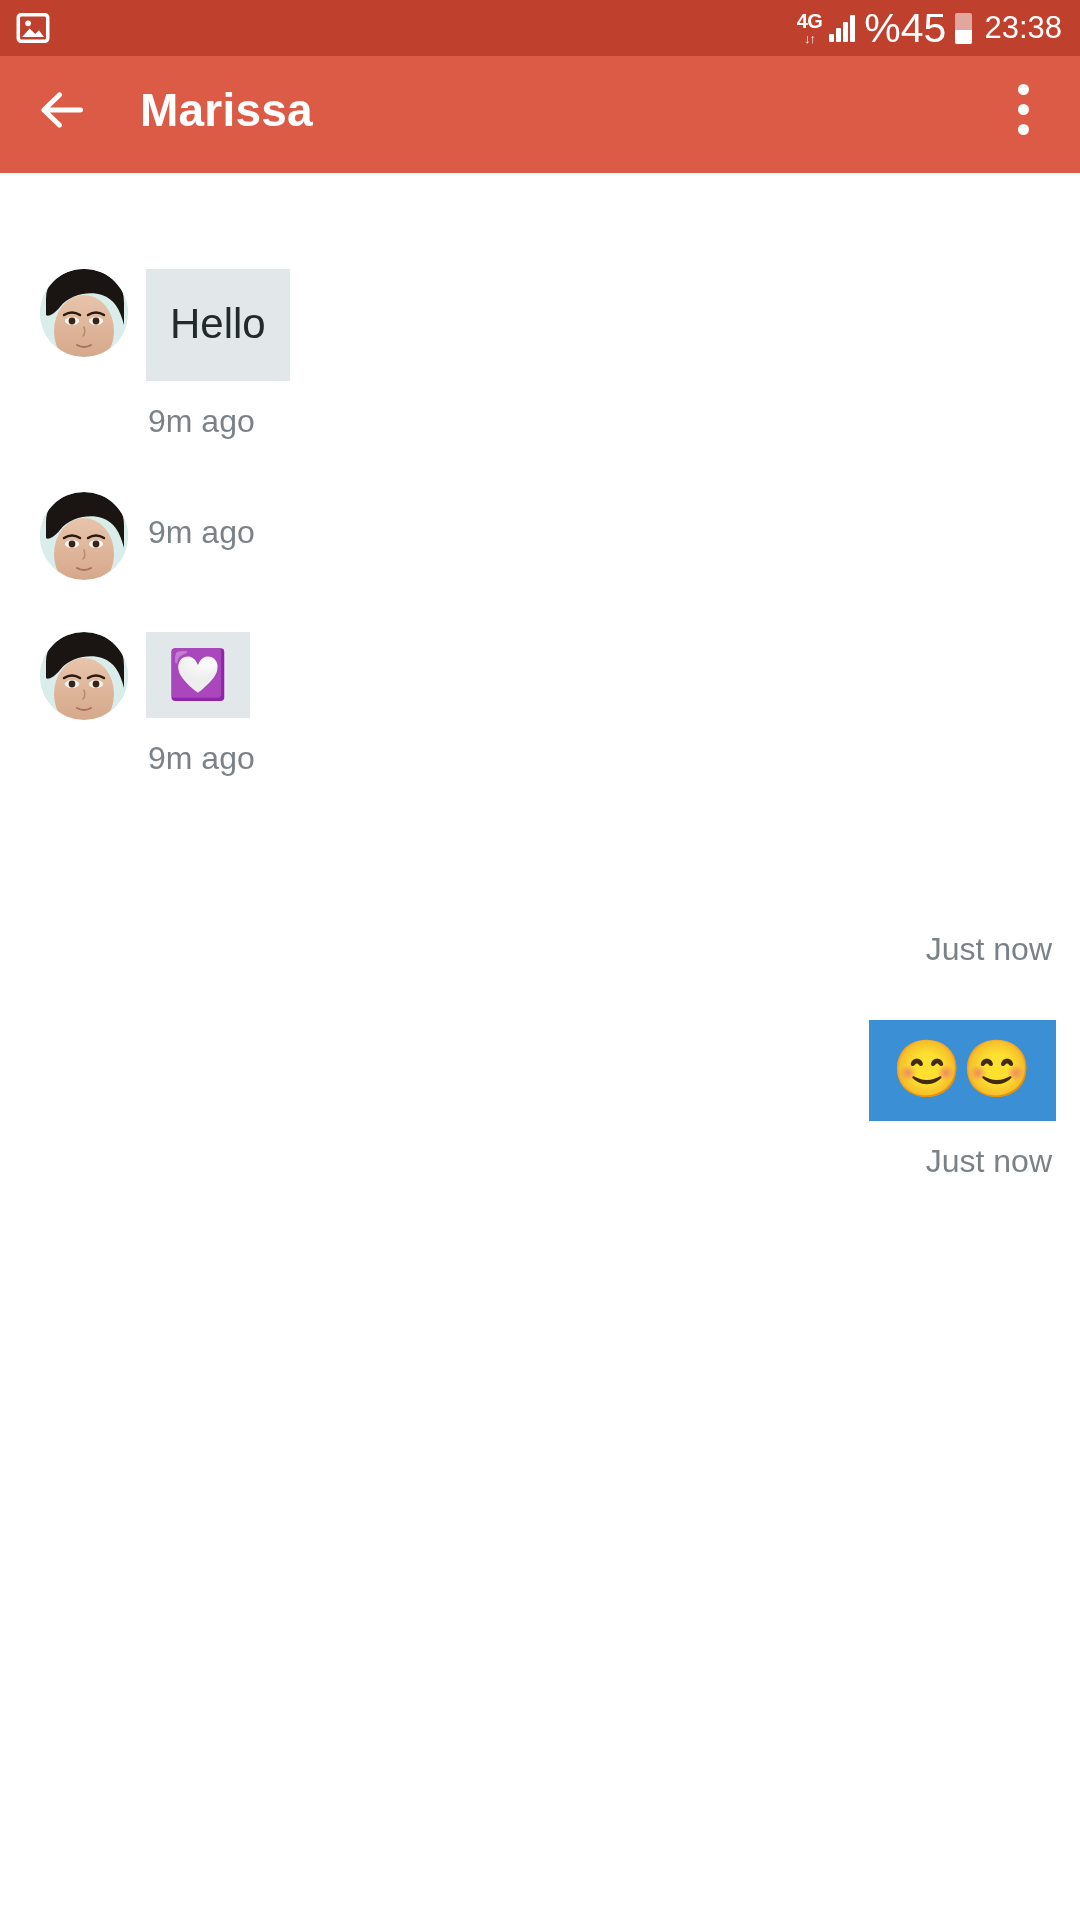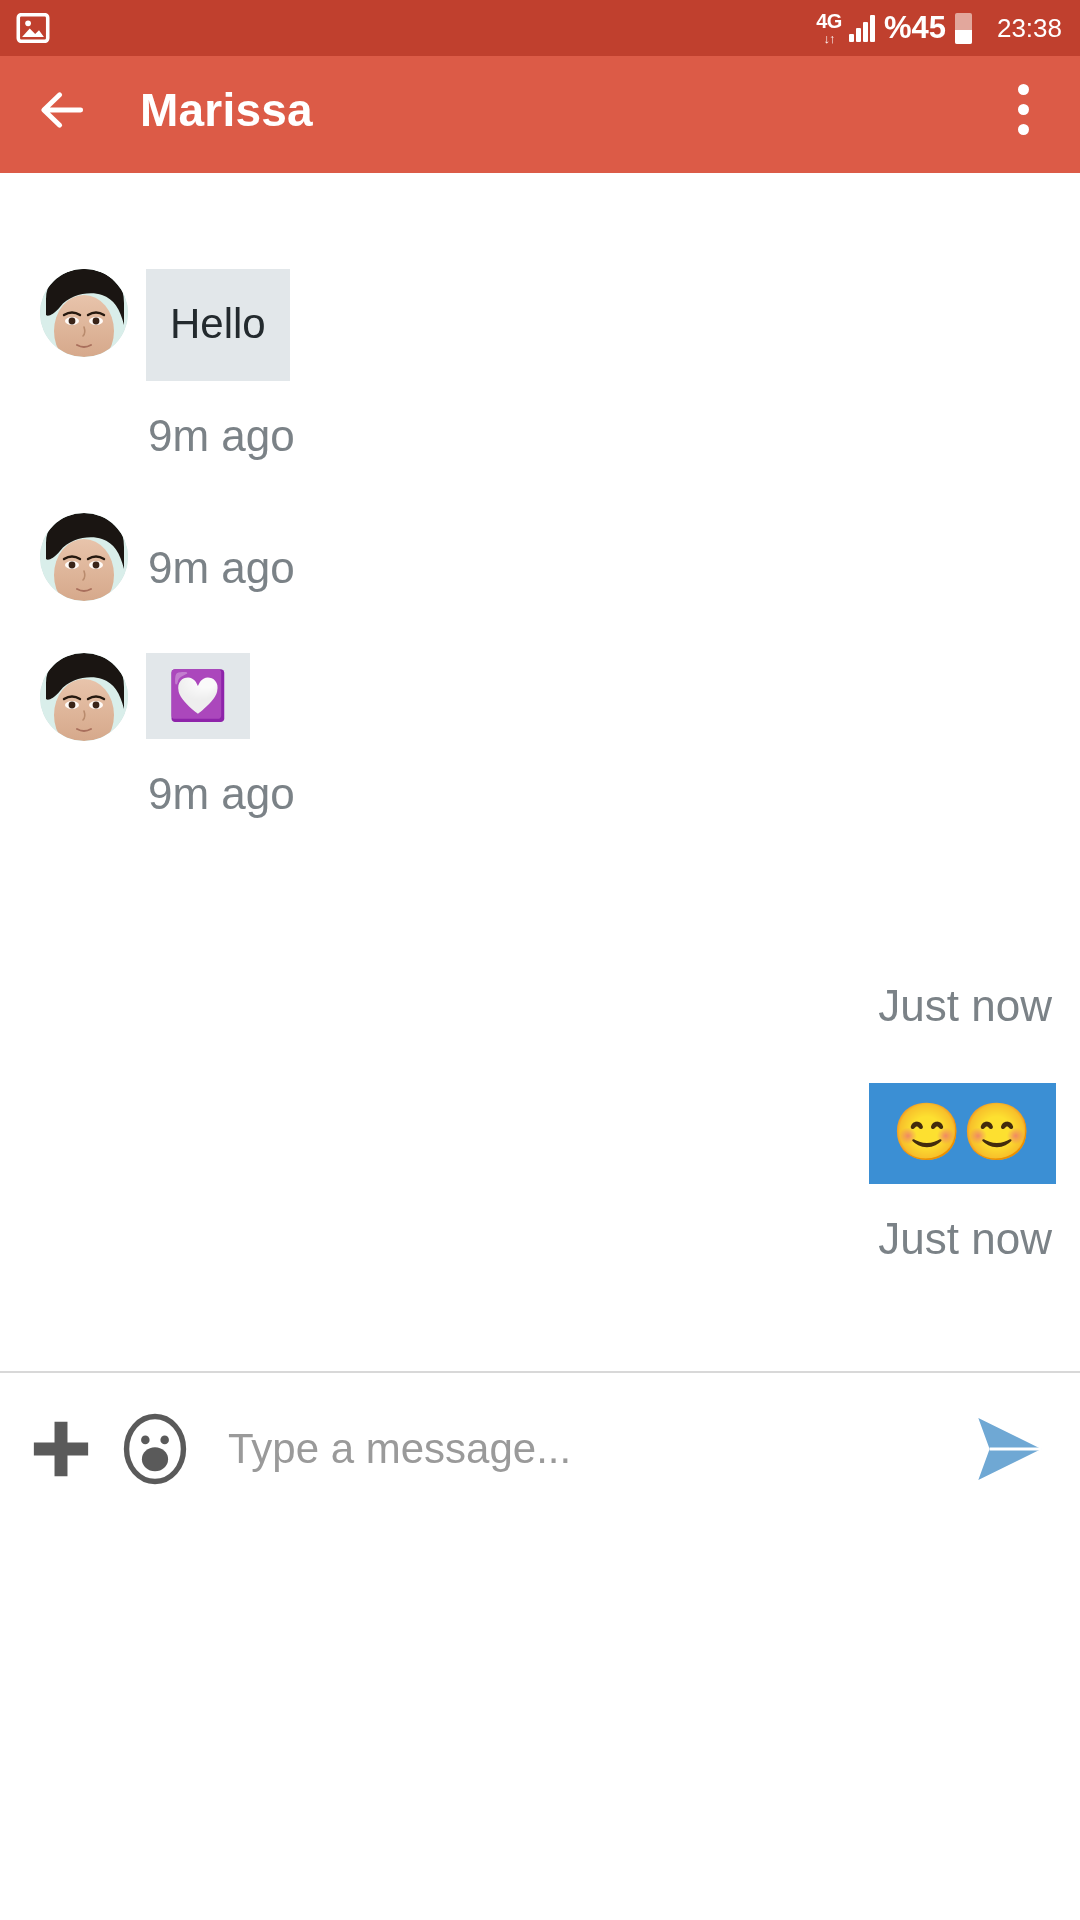--- a/index.html
+++ b/index.html
@@ -76,23 +76,23 @@
     display: block;
     width: 5px;
     background: #ffffff;
     border-radius: 1px;
   }
   .signal-bars i:nth-child(1) { height: 8px; }
   .signal-bars i:nth-child(2) { height: 14px; }
   .signal-bars i:nth-child(3) { height: 20px; }
   .signal-bars i:nth-child(4) { height: 27px; }
   .battery-pct {
-    font-size: 31px;
+    font-size: 41px;
     letter-spacing: 0px;
-    font-weight: bold;
+    font-weight: normal;
   }
   .battery-icon {
     width: 17px;
     height: 31px;
     border-radius: 2px;
     background: #e2a79c;
     position: relative;
     overflow: hidden;
   }
   .battery-icon::before {
@@ -103,23 +103,23 @@
     background: #e2a79c;
     border-radius: 1px;
   }
   .battery-fill {
     position: absolute;
     left: 0; right: 0; bottom: 0;
     height: 45%;
     background: #ffffff;
   }
   .clock {
-    font-size: 26px;
+    font-size: 31px;
     letter-spacing: 0px;
-    margin-left: 16px;
+    margin-left: 3px;
   }
 
   
   .app-bar {
     height: 117px;
     background: #dc5b47;
     display: flex;
     align-items: center;
     padding: 0 30px 10px 34px;
     box-sizing: border-box;
@@ -221,23 +221,23 @@
     font-size: 48px;
     line-height: 1.05;
   }
   .bubble.emoji-out {
     padding: 20px 24px 22px 24px;
     font-size: 56px;
     line-height: 1.05;
   }
 
   .timestamp {
-    font-size: 44px;
+    font-size: 32px;
     color: #7b8287;
-    margin-top: 30px;
+    margin-top: 22px;
     padding-left: 2px;
   }
   .msg-row.out .timestamp {
     padding-right: 4px;
     padding-left: 0;
   }
 
   
   .input-bar {
     flex: 0 0 auto;
@@ -426,36 +426,14 @@
 
     <div class="msg-row out">
       <span class="bubble-col">
         <span class="bubble out emoji-out">😊😊</span>
         <span class="timestamp">Just now</span>
       </span>
     </div>
 
   </div>
 
-  <div class="input-bar">
-    <span class="plus-btn">
-      <svg viewBox="0 0 24 24" width="74" height="74">
-        <path d="M12 3.2 V20.8 M3.2 12 H20.8" stroke="#5a5a5a" stroke-width="4.2" stroke-linecap="butt"></path>
-      </svg>
-    </span>
-    <span class="emoji-btn">
-      <svg viewBox="0 0 24 26" width="70" height="74">
-        <ellipse cx="12" cy="13" rx="10" ry="11.4" fill="none" stroke="#5a5a5a" stroke-width="1.9"></ellipse>
-        <circle cx="8.6" cy="9.8" r="1.5" fill="#5a5a5a"></circle>
-        <circle cx="15.4" cy="9.8" r="1.5" fill="#5a5a5a"></circle>
-        <ellipse cx="12" cy="16.6" rx="4.6" ry="4.2" fill="#5a5a5a"></ellipse>
-      </svg>
-    </span>
-    <input class="message-input" type="text" placeholder="Type a message..." style="">
-    <span class="send-btn">
-      <svg viewBox="0 0 26 24" width="84" height="78">
-        <path d="M3.5 2.4 L23 12 L3.5 21.6 L7 12 Z" fill="#6fa8d4"></path>
-        <path d="M7 12 L23 12" stroke="#ffffff" stroke-width="0.9"></path>
-      </svg>
-    </span>
-  </div>
 
 </div>
 
 </body></html>

